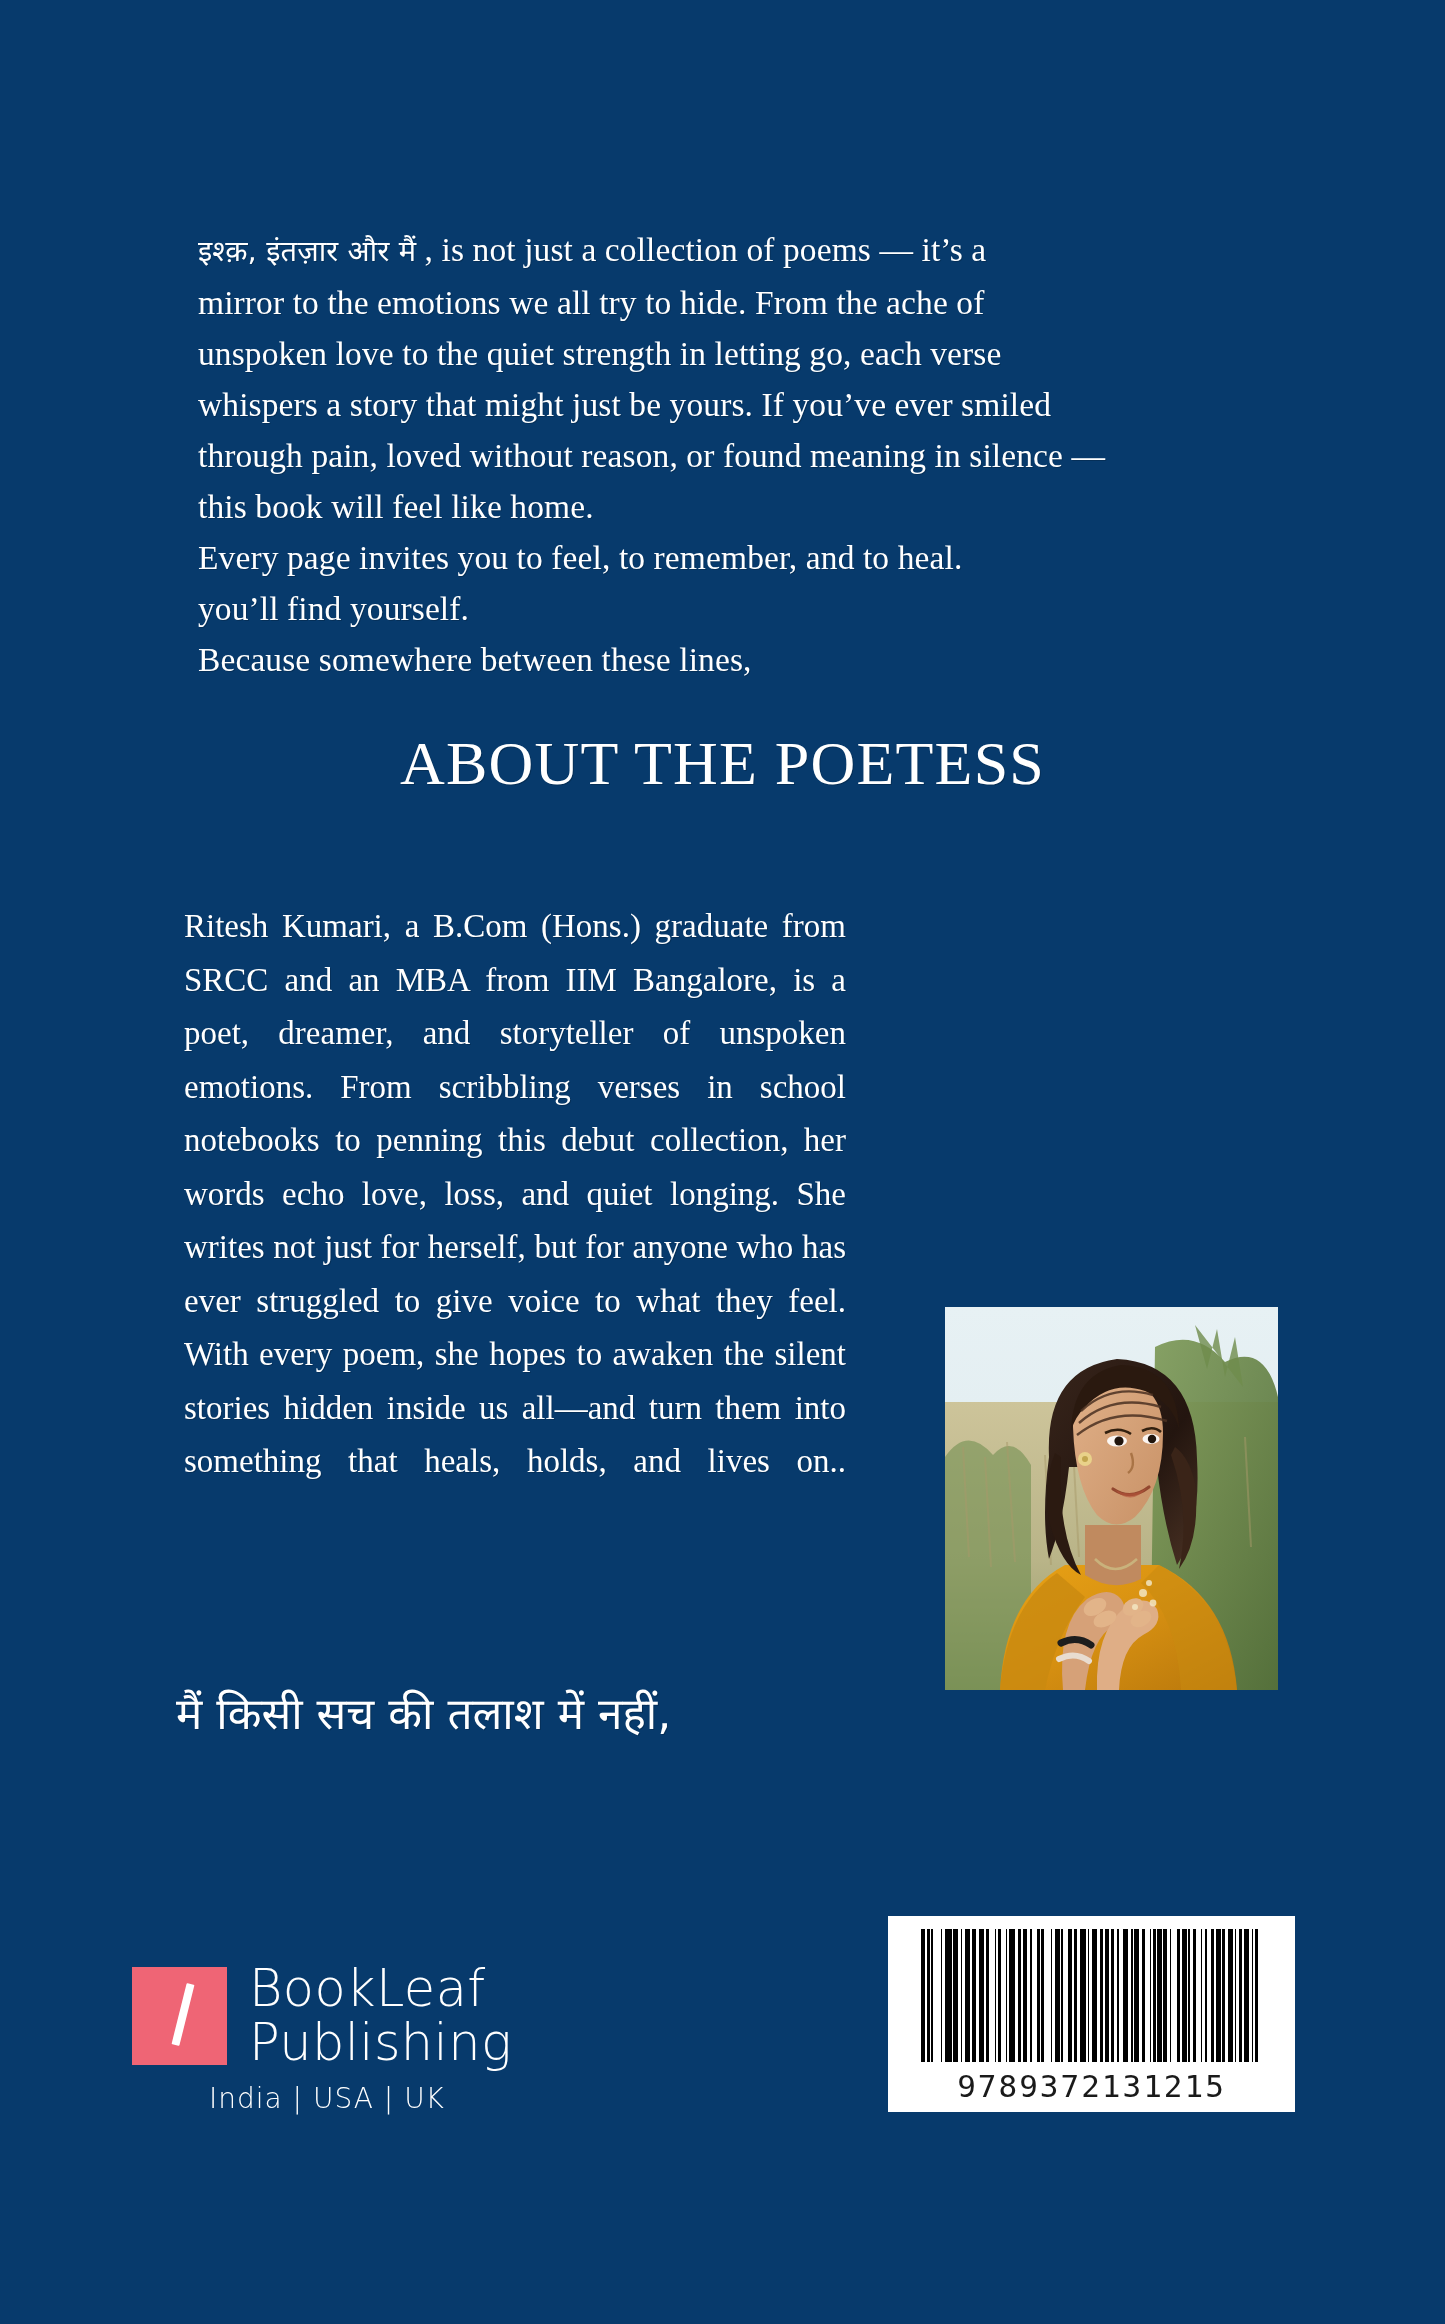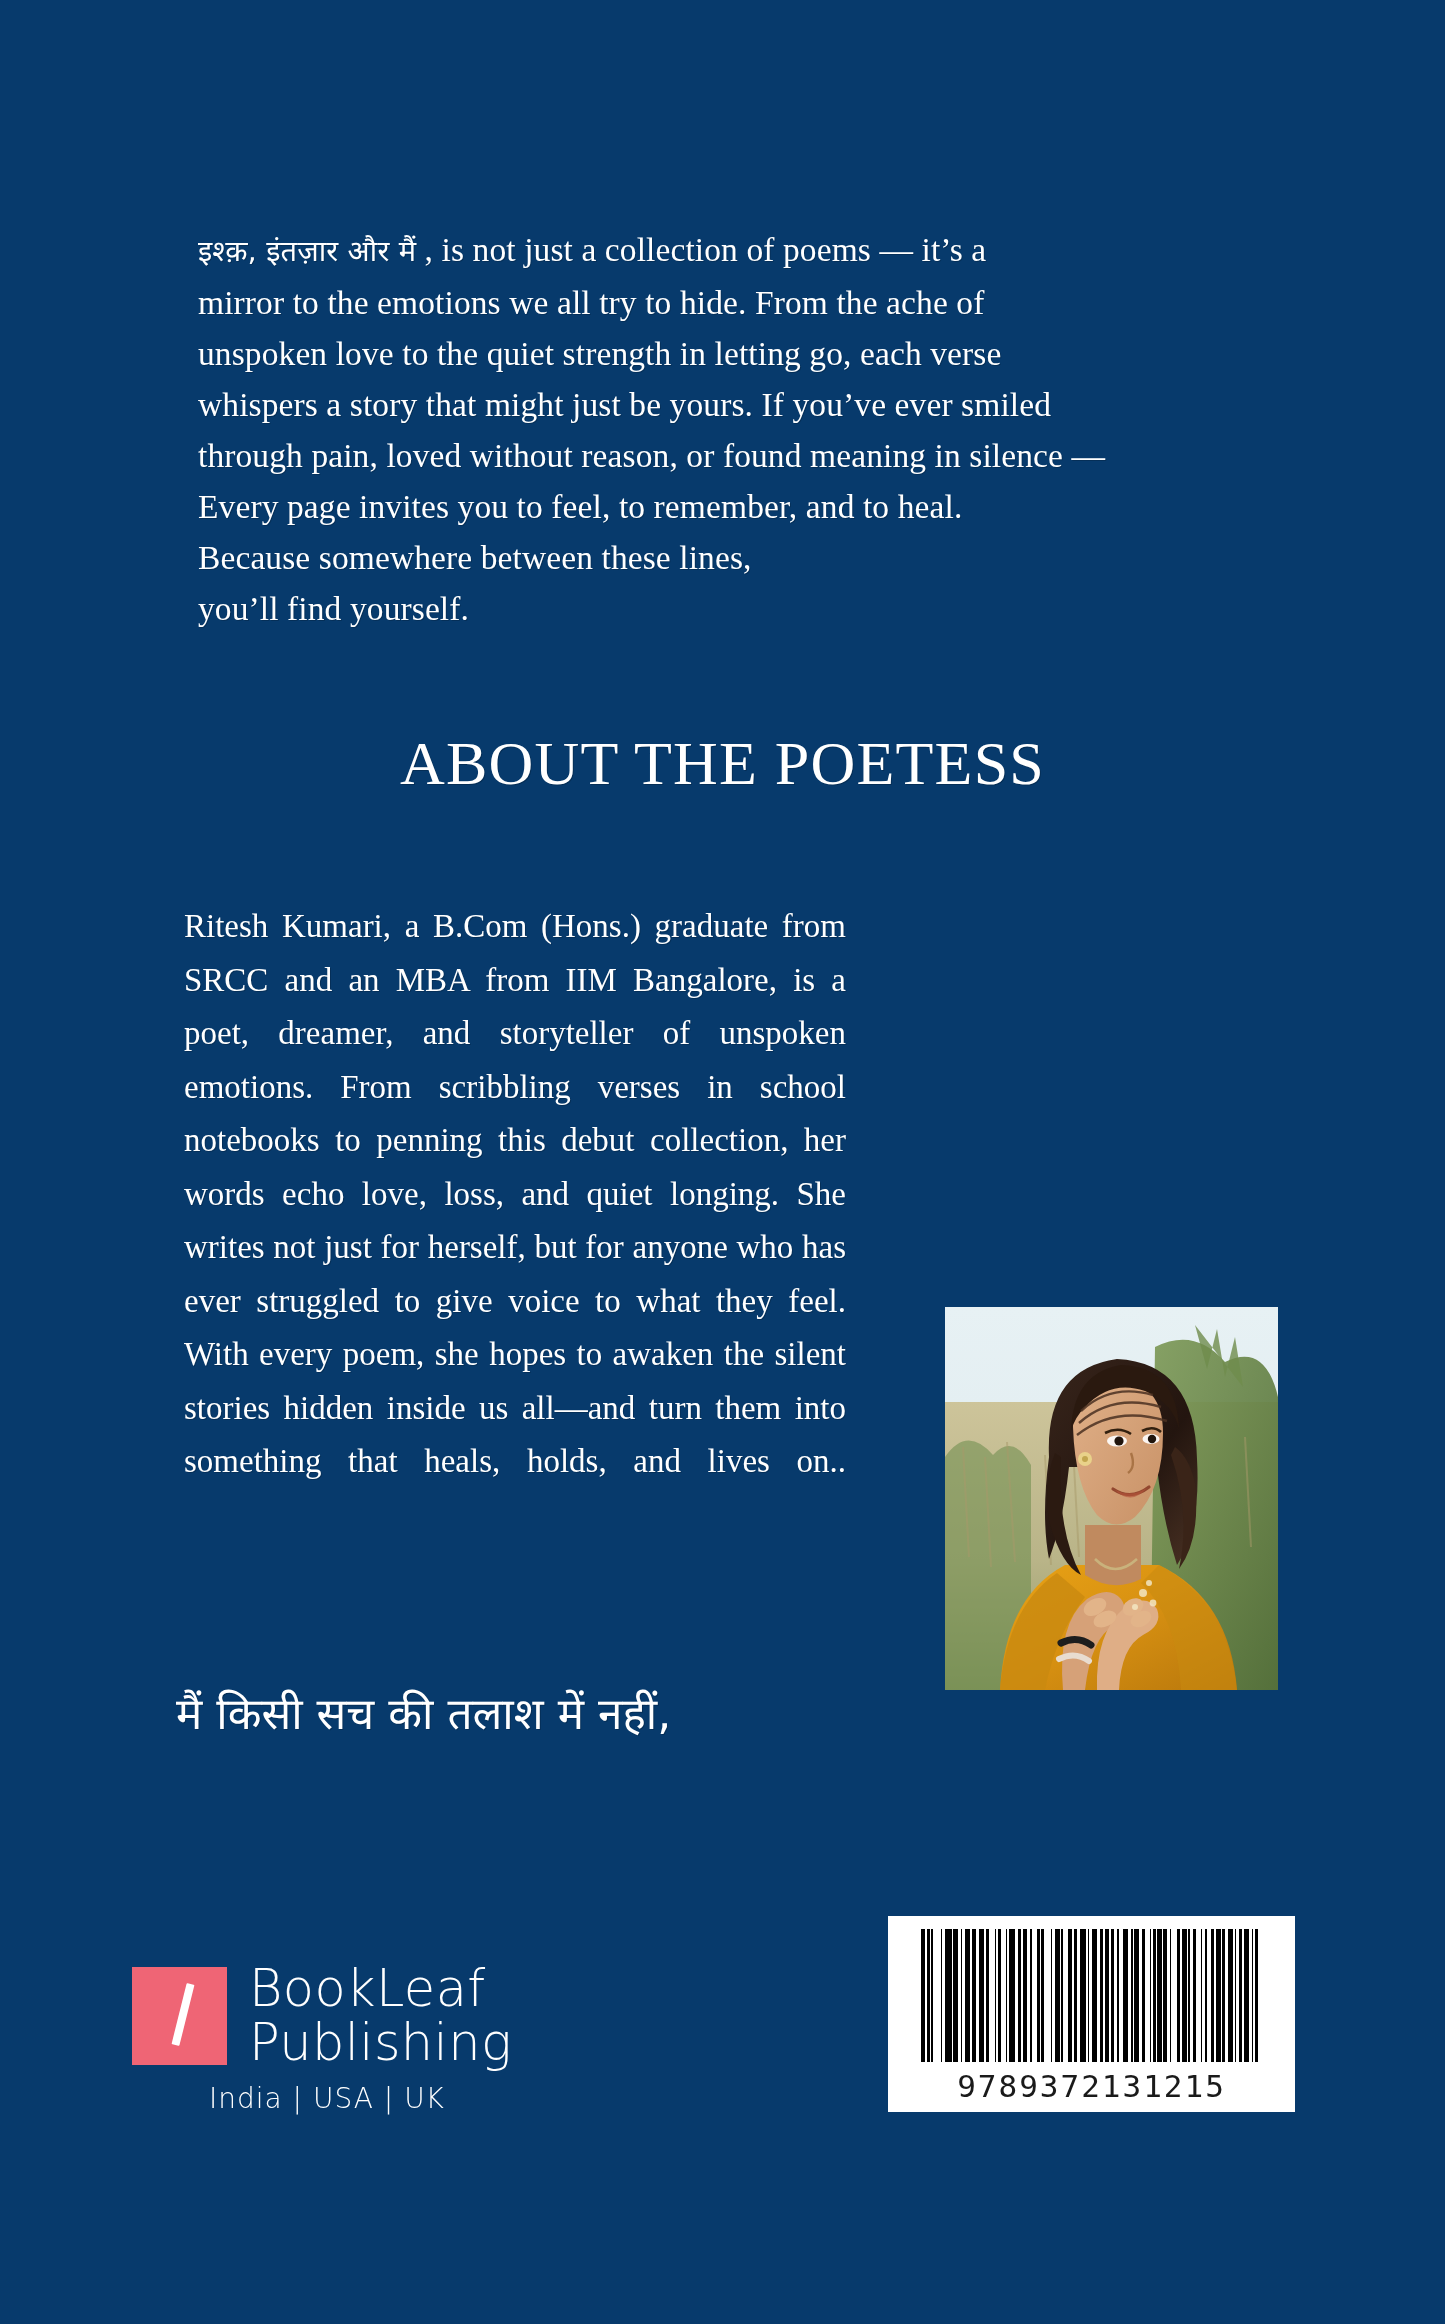--- a/index.html
+++ b/index.html
@@ -189,23 +189,24 @@
 <body>
 
 <div class="cover">
 
   <div class="blurb">
     <p><span class="dev">इश्क़, इंतज़ार और मैं</span><span> , is not just a collection of poems — it’s a</span></p>
     <p>mirror to the emotions we all try to hide. From the ache of</p>
     <p>unspoken love to the quiet strength in letting go, each verse</p>
     <p>whispers a story that might just be yours. If you’ve ever smiled</p>
     <p>through pain, loved without reason, or found meaning in silence —</p>
+    <p>this book will feel like home.</p>
     <p>Every page invites you to feel, to remember, and to heal.</p>
+    <p>you’ll find yourself.</p>
     <p>Because somewhere between these lines,</p>
-    <p>you’ll find yourself.</p>
   </div>
 
   <div class="section-heading">ABOUT THE POETESS</div>
 
   <div class="bio">
     <p>Ritesh Kumari, a B.Com (Hons.) graduate from SRCC and an MBA from IIM Bangalore, is a poet, dreamer, and storyteller of unspoken emotions. From scribbling verses in school notebooks to penning this debut collection, her words echo love, loss, and quiet longing. She writes not just for herself, but for anyone who has ever struggled to give voice to what they feel. With every poem, she hopes to awaken the silent stories hidden inside us all—and turn them into something that heals, holds, and lives on..</p>
   </div>
 
   <div class="author-photo">
     <svg viewBox="0 0 333 383" preserveAspectRatio="xMidYMid slice">

